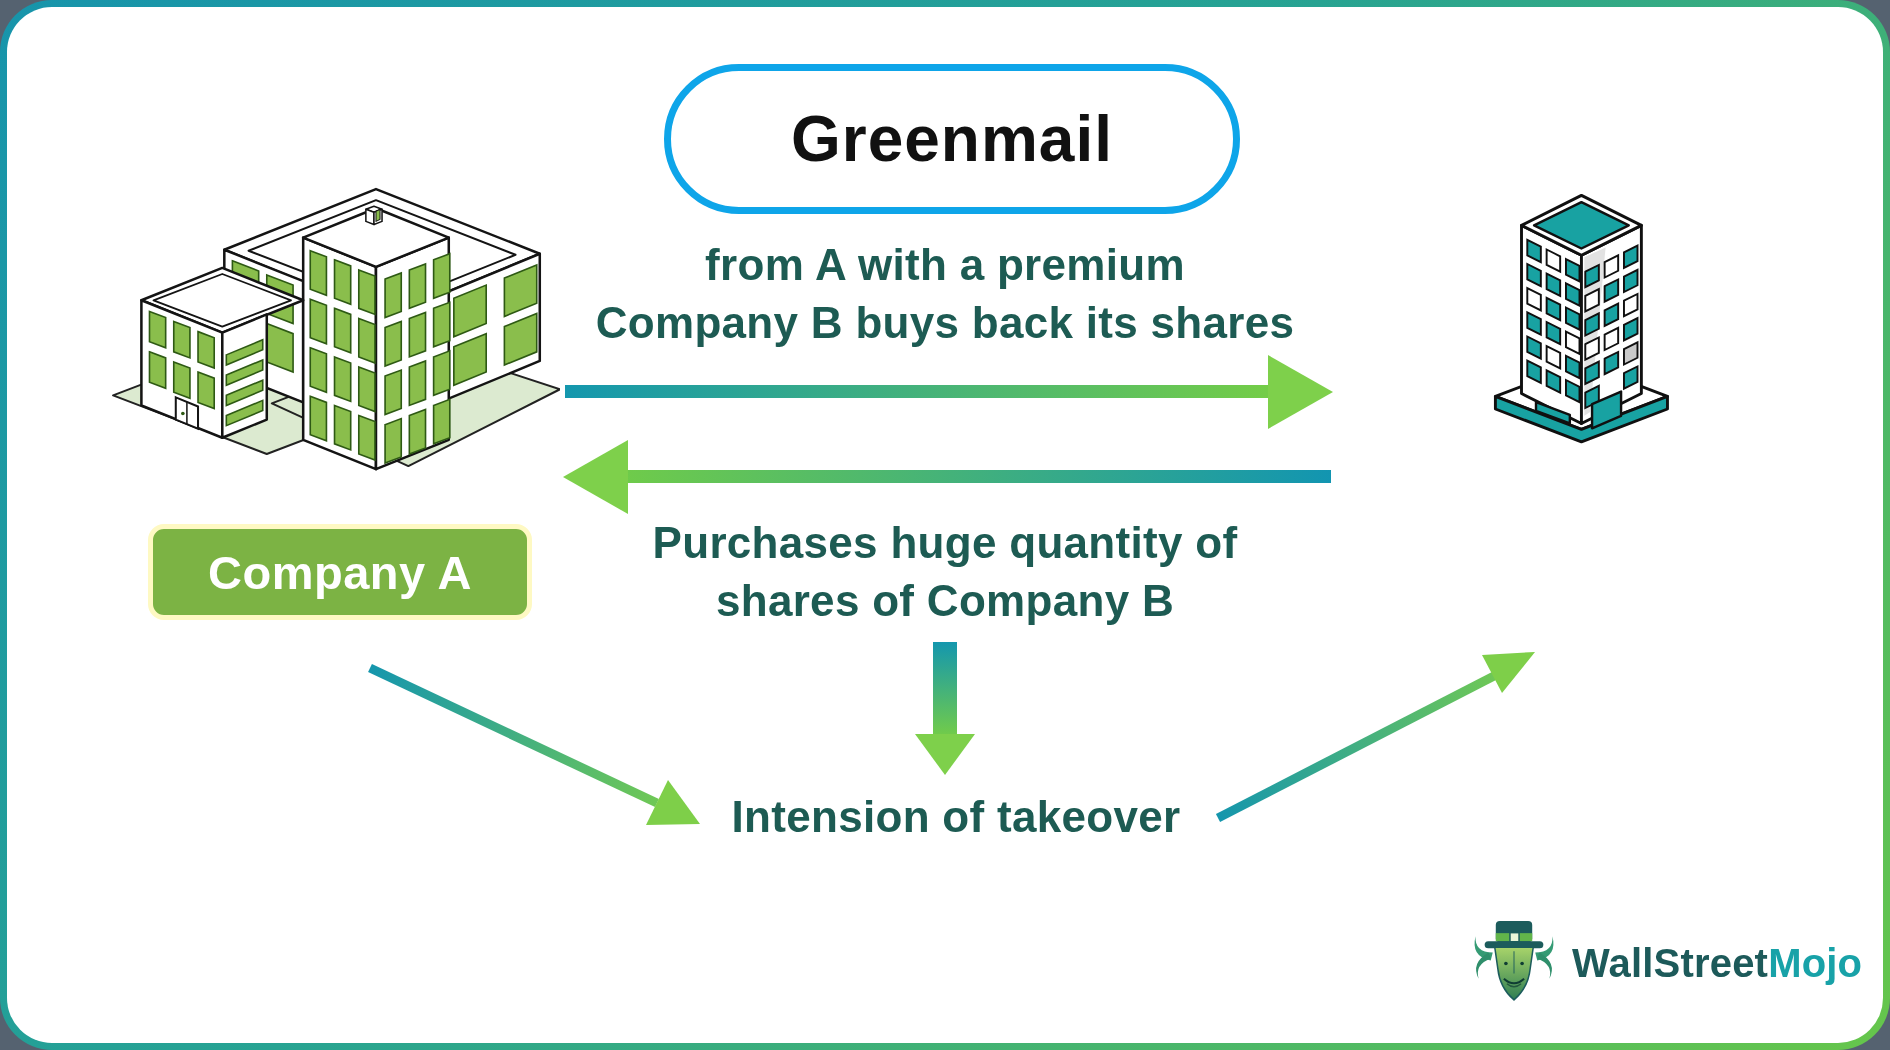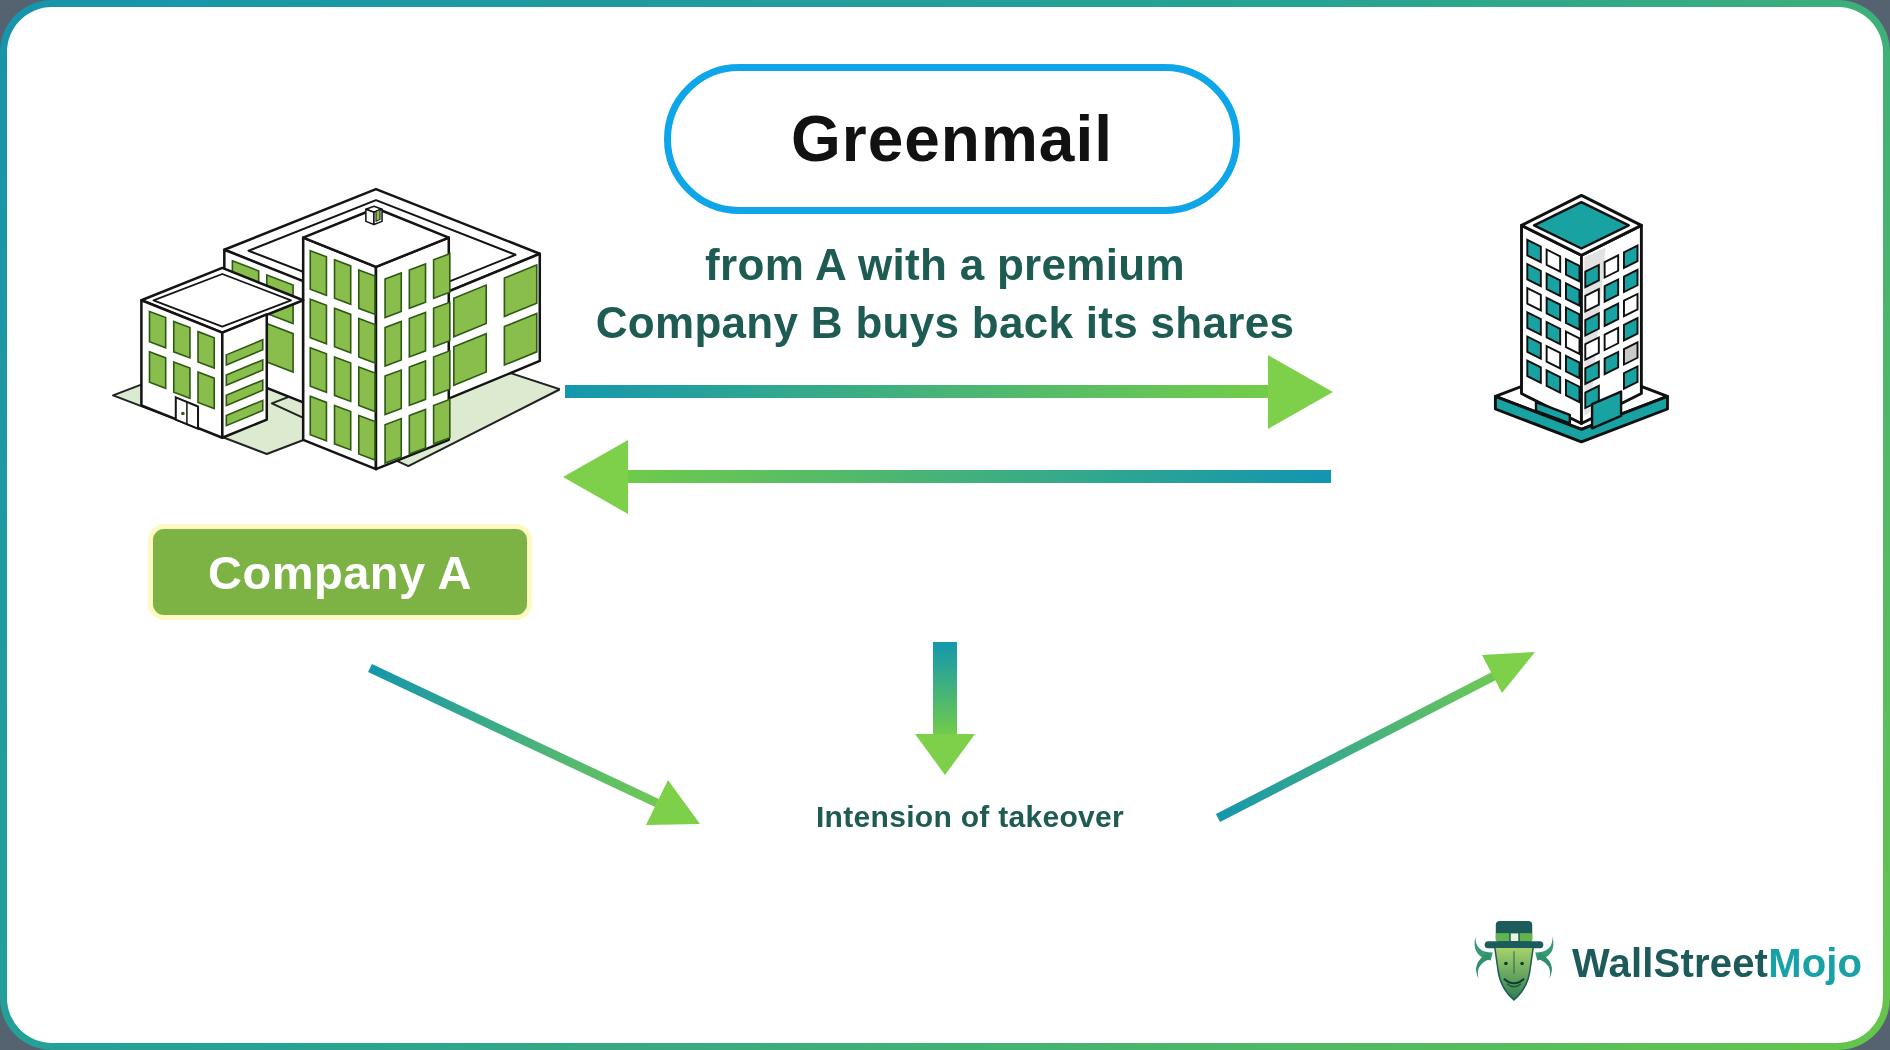--- a/index.html
+++ b/index.html
@@ -23,21 +23,21 @@
   }
   .title-pill span{
     font-size:64px;font-weight:bold;color:var(--heading-text,#111);letter-spacing:1px;
   }
   .flow-text{
     text-align:center;font-weight:bold;font-size:44px;line-height:58px;
     color:var(--flow-text,#1d5b53);letter-spacing:.3px;
   }
   .flow-top{left:480px;top:236px;width:930px;}
   .flow-bottom{left:480px;top:514px;width:930px;}
-  .takeover{left:700px;top:788px;width:540px;font-size:30px;}
+  .takeover{left:686px;top:788px;width:540px;font-size:44px;}
   .company-label{
     display:flex;align-items:center;justify-content:center;
     border:5px solid #fef9c3;border-radius:16px;
     color:#fff;font-weight:bold;font-size:47px;letter-spacing:.5px;
   }
   .label-a{left:148px;top:524px;width:374px;height:86px;background:var(--company-a-fill,#7cb344);}
   .label-b{left:1392px;top:522px;width:372px;height:86px;background:var(--company-b-fill,#169c9c);}
   .logo{left:1468px;top:920px;display:flex;align-items:center;gap:12px;}
   .logo-text{font-size:40px;font-weight:bold;letter-spacing:.2px;}
   .logo-text .ws{color:var(--logo-dark,#1d5a5a);}
@@ -233,20 +233,24 @@
     <defs>
       <linearGradient id="g2" x1="0" y1="0" x2="1" y2="0">
         <stop offset="0" stop-color="#6fcb4a"></stop>
           <stop offset="1" stop-color="#1295b1"></stop>
       </linearGradient>
     </defs>
     <rect x="67" y="33" width="706" height="13" fill="url(#g2)"></rect>
     <polygon points="70,3 5,40 70,77" fill="#7ed04b"></polygon>
   </svg>
 
+  <div class="abs flow-text flow-bottom">
+    <div>Purchases huge quantity of</div>
+    <div>shares of Company B</div>
+  </div>
 
   <div class="abs company-label label-a">
     <span>Company A</span>
   </div>
 
 
   <svg class="abs" style="left:903px;top:642px" width="84" height="136" viewBox="0 0 84 136">
     <defs>
       <linearGradient id="g3" x1="0" y1="0" x2="0" y2="1">
         <stop offset="0" stop-color="#1497ae"></stop>

